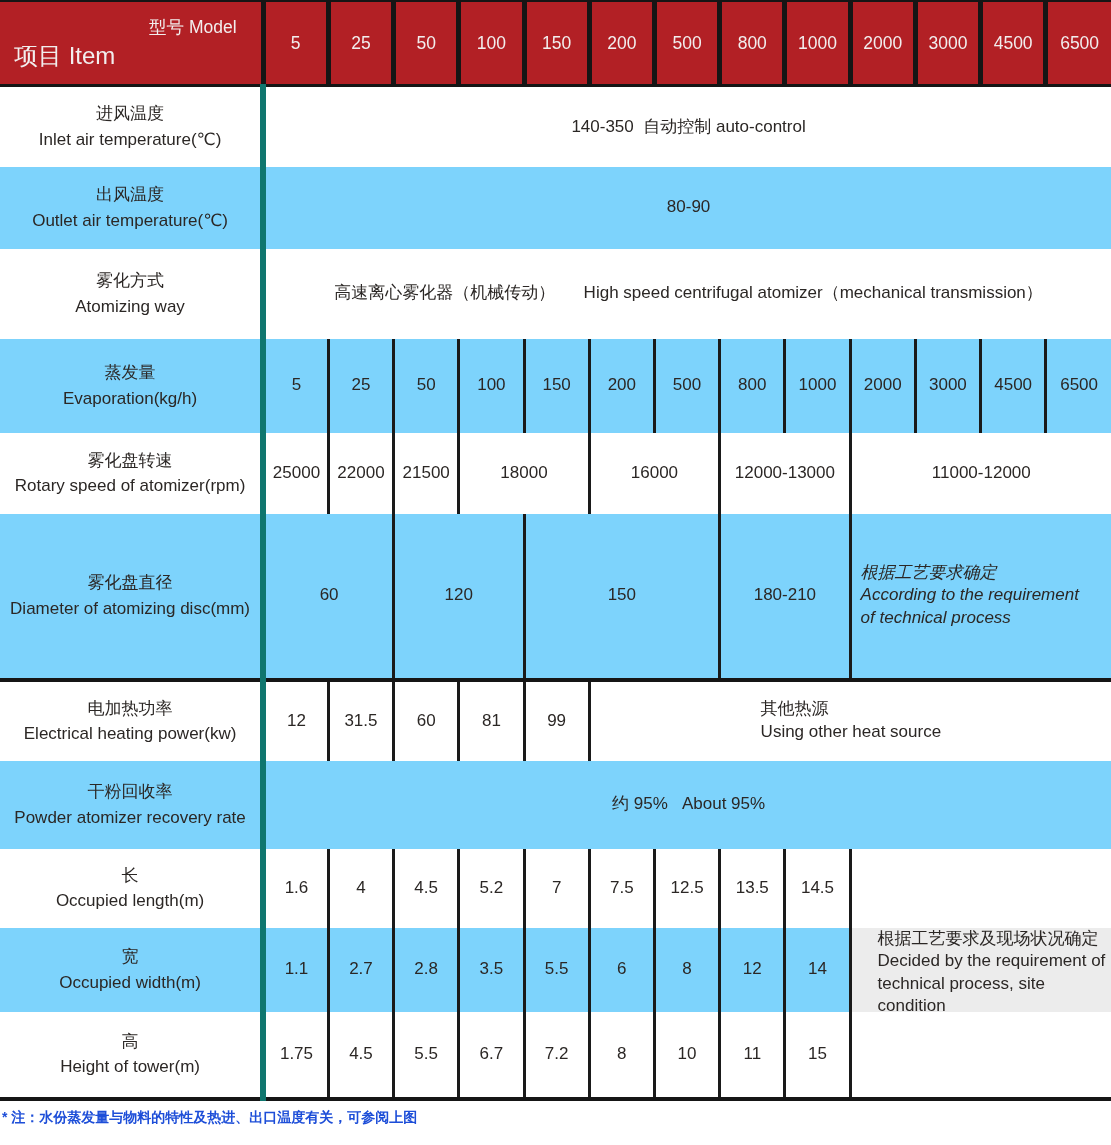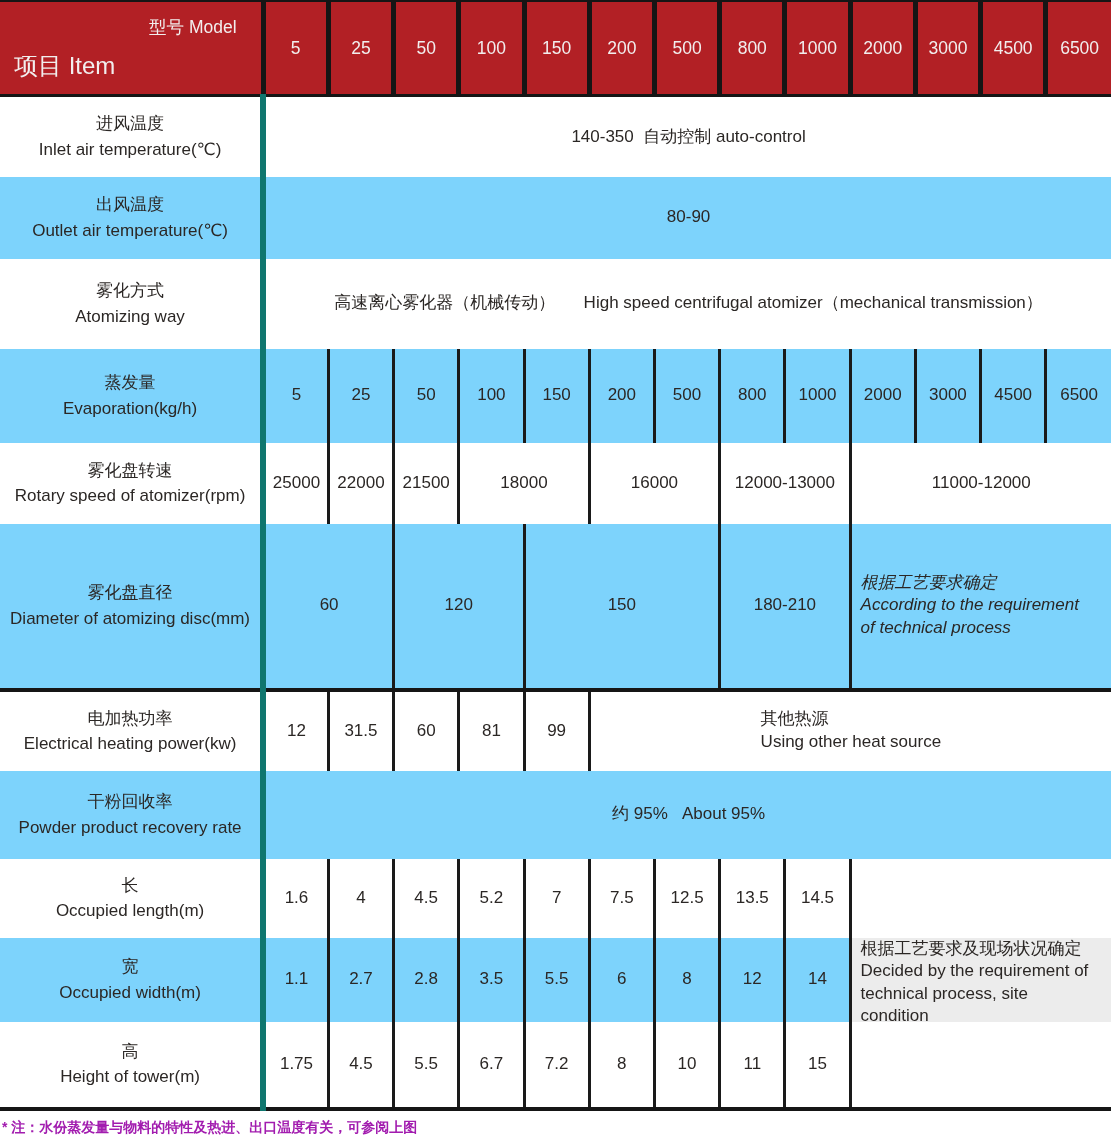--- a/index.html
+++ b/index.html
@@ -13,45 +13,45 @@
   col.ci{width:263px;}
   col.cm{width:65.2px;}
 
   
   tr.hdr td{
     background:#b22025;color:#f2eeee;
     border-top:2px solid #151515;border-bottom:3px solid #151515;
   }
   td.hcell{border-left:5px solid #151515;font-size:17.5px;}
   td.hitem{vertical-align:top;}
-  .hitem-inner{display:flex;flex-direction:column;justify-content:space-between;height:92px;}
+  .hitem-inner{display:flex;flex-direction:column;justify-content:space-between;height:82px;}
   .hmodel{align-self:flex-end;padding:13px 24px 0 0;font-size:17.5px;}
   .hitemlbl{align-self:flex-start;padding:0 0 12px 14px;font-size:24px;}
 
   
   tr.gray{background:#7dd3fc;}
   td.lbl{border-right:6px solid #0f766e;line-height:1.5;padding:0 8px;}
   td.lbl .zh{font-size:17px;}
   td.lbl .en{font-size:17px;}
   td.val{white-space:pre-wrap;line-height:1.3;}
   td.bl{border-left:3px solid #1a1a1a;}
   td.leftal{text-align:left;padding-left:9px;font-style:italic;}
   tr.sep-bottom td{border-bottom:4px solid #151515;}
   td.center-block{text-align:center;}
   td.center-block .blk{display:inline-block;text-align:left;line-height:1.35;}
 
   
   td.mergedR{
     border-left:3px solid #1a1a1a;border-bottom:4px solid #151515;
     background:linear-gradient(to bottom,#fff 0,#fff 79px,#ececec 79px,#ececec 163px,#fff 163px,#fff 100%);
-    text-align:left;padding-left:9px;line-height:1.32;white-space:pre-wrap;
+    text-align:left;padding-left:26px;line-height:1.32;white-space:pre-wrap;
   }
 
   .footnote{
-    padding:8px 0 0 2px;font-size:14px;font-weight:700;color:#a21caf;
+    padding:8px 0 0 2px;font-size:14px;font-weight:700;color:#1d4ed8;
     white-space:pre-wrap;
   }
 </style>
 </head>
 <body>
 
 <div class="sheet">
   <table class="spec">
     <colgroup>
       <col class="ci">
@@ -177,21 +177,21 @@
       <td class="val bl">99</td>
       <td class="bl center-block" colspan="8">
         <div class="blk" style="white-space:pre-wrap">其他热源
 Using other heat source</div>
       </td>
     </tr>
 
     <tr class="gray" style="height:88px">
       <td class="lbl">
         <div class="zh">干粉回收率</div>
-        <div class="en">Powder product recovery rate</div>
+        <div class="en">Powder atomizer recovery rate</div>
       </td>
       <td class="val" colspan="13">约 95%   About 95%</td>
     </tr>
 
     <tr style="height:79px">
       <td class="lbl">
         <div class="zh">长</div>
         <div class="en">Occupied length(m)</div>
       </td>
       <td class="val bl">1.6</td>

